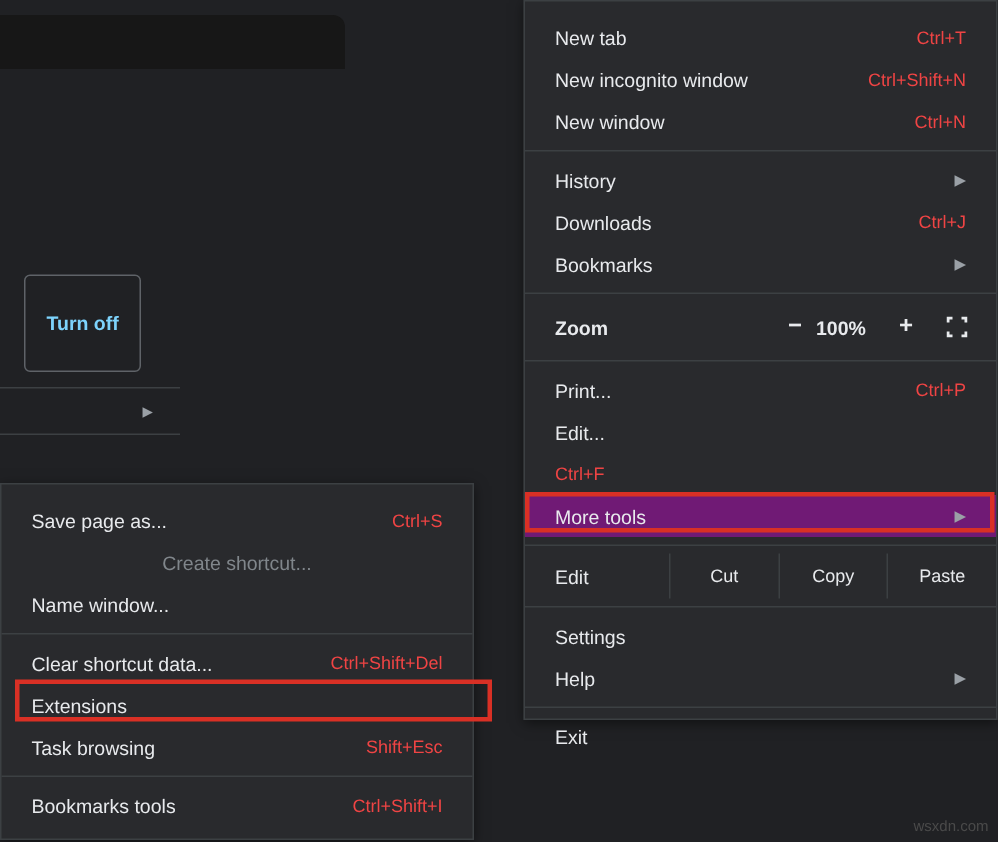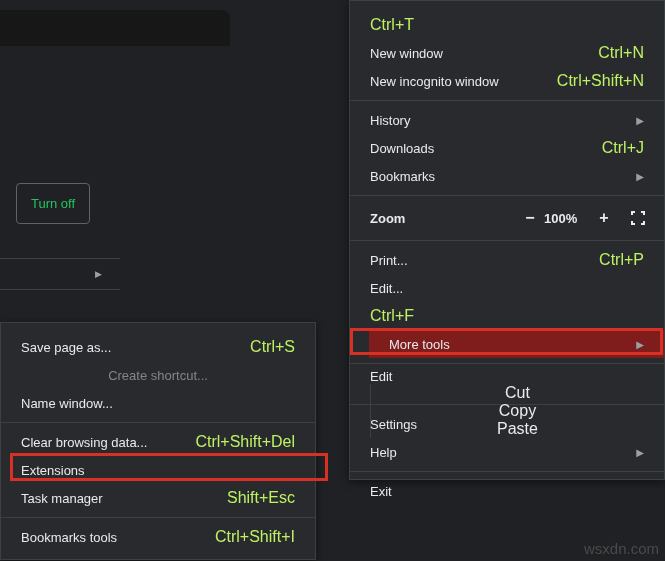--- a/index.html
+++ b/index.html
@@ -35,29 +35,28 @@
   .menu-item {
     display: flex;
     align-items: center;
     justify-content: space-between;
     padding: 0 20px;
     height: 28px;
     cursor: default;
     color: #e8eaed;
   }
   .menu-item.hover {
-    background: #7f1d1d;
-    margin-left: 19px;
+    background: #701a75;
   }
   .menu-item.disabled {
     color: #80868b;
     text-align: center;
   }
   .menu-item .label { flex: 1; }
-  .menu-item .shortcut { color: #bef264; font-size: 16px; }
+  .menu-item .shortcut { color: #ef4444; font-size: 12px; }
   .menu-item .arrow { color: #9aa0a6; font-size: 10px; margin-left: 12px; }
   .separator {
     height: 1px;
     background: #3c4043;
     margin: 5px 0;
   }
   .zoom-row {
     display: flex;
     align-items: center;
     height: 34px;
@@ -77,53 +76,53 @@
     color: #e8eaed;
   }
   .fullscreen-icon {
     width: 28px;
     text-align: center;
     margin-left: 6px;
   }
   .fullscreen-icon svg { display: block; margin: 0 auto; }
   .edit-row {
     display: flex;
+    align-items: center;
     height: 30px;
     padding-left: 20px;
-    flex-direction: column;
   }
   .edit-row .elabel { width: 76px; }
   .edit-cell {
     flex: 1;
     text-align: center;
     color: #e8eaed;
     border-left: 1px solid #3c4043;
     height: 100%;
     display: flex;
     align-items: center;
     justify-content: center;
-    font-size: 16px;
+    font-size: 12px;
   }
   .hl-red {
     position: absolute;
     border: 3px solid #d93025;
     pointer-events: none;
     z-index: 10;
   }
   .hl-more  { top: 328px; left: 350px; width: 313px; height: 27px; }
   .hl-ext   { top: 453px; left: 10px;  width: 318px; height: 28px; }
   .turn-off {
     position: absolute;
     top: 183px;
     left: 16px;
-    padding: 12px 14px;
+    padding: 24px 14px;
     border: 1px solid #5f6368;
     border-radius: 4px;
-    color: #22c55e;
-    font-weight: normal;
+    color: #7dd3fc;
+    font-weight: bold;
     font-size: 13px;
     background: transparent;
   }
   .bg-row {
     position: absolute;
     top: 258px;
     left: 0;
     width: 120px;
     height: 32px;
     border-top: 1px solid #3c4043;
@@ -140,49 +139,50 @@
     left: 0;
     width: 230px;
     height: 36px;
     background: #171717;
     border-radius: 0 8px 0 0;
   }
   .watermark {
     position: absolute;
     bottom: 4px;
     right: 6px;
-    font-size: 15px;
+    font-size: 10px;
     color: #4a4a4a;
   }
   .spacer-top { height: 10px; }
 </style>
 </head>
 <body>
 
 <div class="dark-tab"></div>
 
 <button class="turn-off">Turn off</button>
 
 <div class="bg-row">
   <span style="font-size:9px;">▶</span>
 </div>
 
 <div class="main-menu">
   <div class="spacer-top"></div>
 
   <div class="menu-item">
+    <span class="label">New tab</span>
     <span class="shortcut">Ctrl+T</span>
+  </div>
+  <div class="menu-item">
+    <span class="label">New incognito window</span>
+    <span class="shortcut">Ctrl+Shift+N</span>
   </div>
   <div class="menu-item">
     <span class="label">New window</span>
     <span class="shortcut">Ctrl+N</span>
-  </div>
-  <div class="menu-item">
-    <span class="label">New incognito window</span>
-    <span class="shortcut">Ctrl+Shift+N</span>
   </div>
 
   <div class="separator"></div>
 
   <div class="menu-item">
     <span class="label">History</span>
     <span class="arrow">▶</span>
   </div>
   <div class="menu-item">
     <span class="label">Downloads</span>
@@ -259,28 +259,28 @@
   <div class="menu-item disabled">
     <span class="label">Create shortcut...</span>
   </div>
   <div class="menu-item">
     <span class="label">Name window...</span>
   </div>
 
   <div class="separator"></div>
 
   <div class="menu-item">
-    <span class="label">Clear browsing data...</span>
+    <span class="label">Clear shortcut data...</span>
     <span class="shortcut">Ctrl+Shift+Del</span>
   </div>
   <div class="menu-item">
     <span class="label">Extensions</span>
   </div>
   <div class="menu-item">
-    <span class="label">Task manager</span>
+    <span class="label">Task browsing</span>
     <span class="shortcut">Shift+Esc</span>
   </div>
 
   <div class="separator"></div>
 
   <div class="menu-item">
     <span class="label">Bookmarks tools</span>
     <span class="shortcut">Ctrl+Shift+I</span>
   </div>
   <div style="height:8px;"></div>

